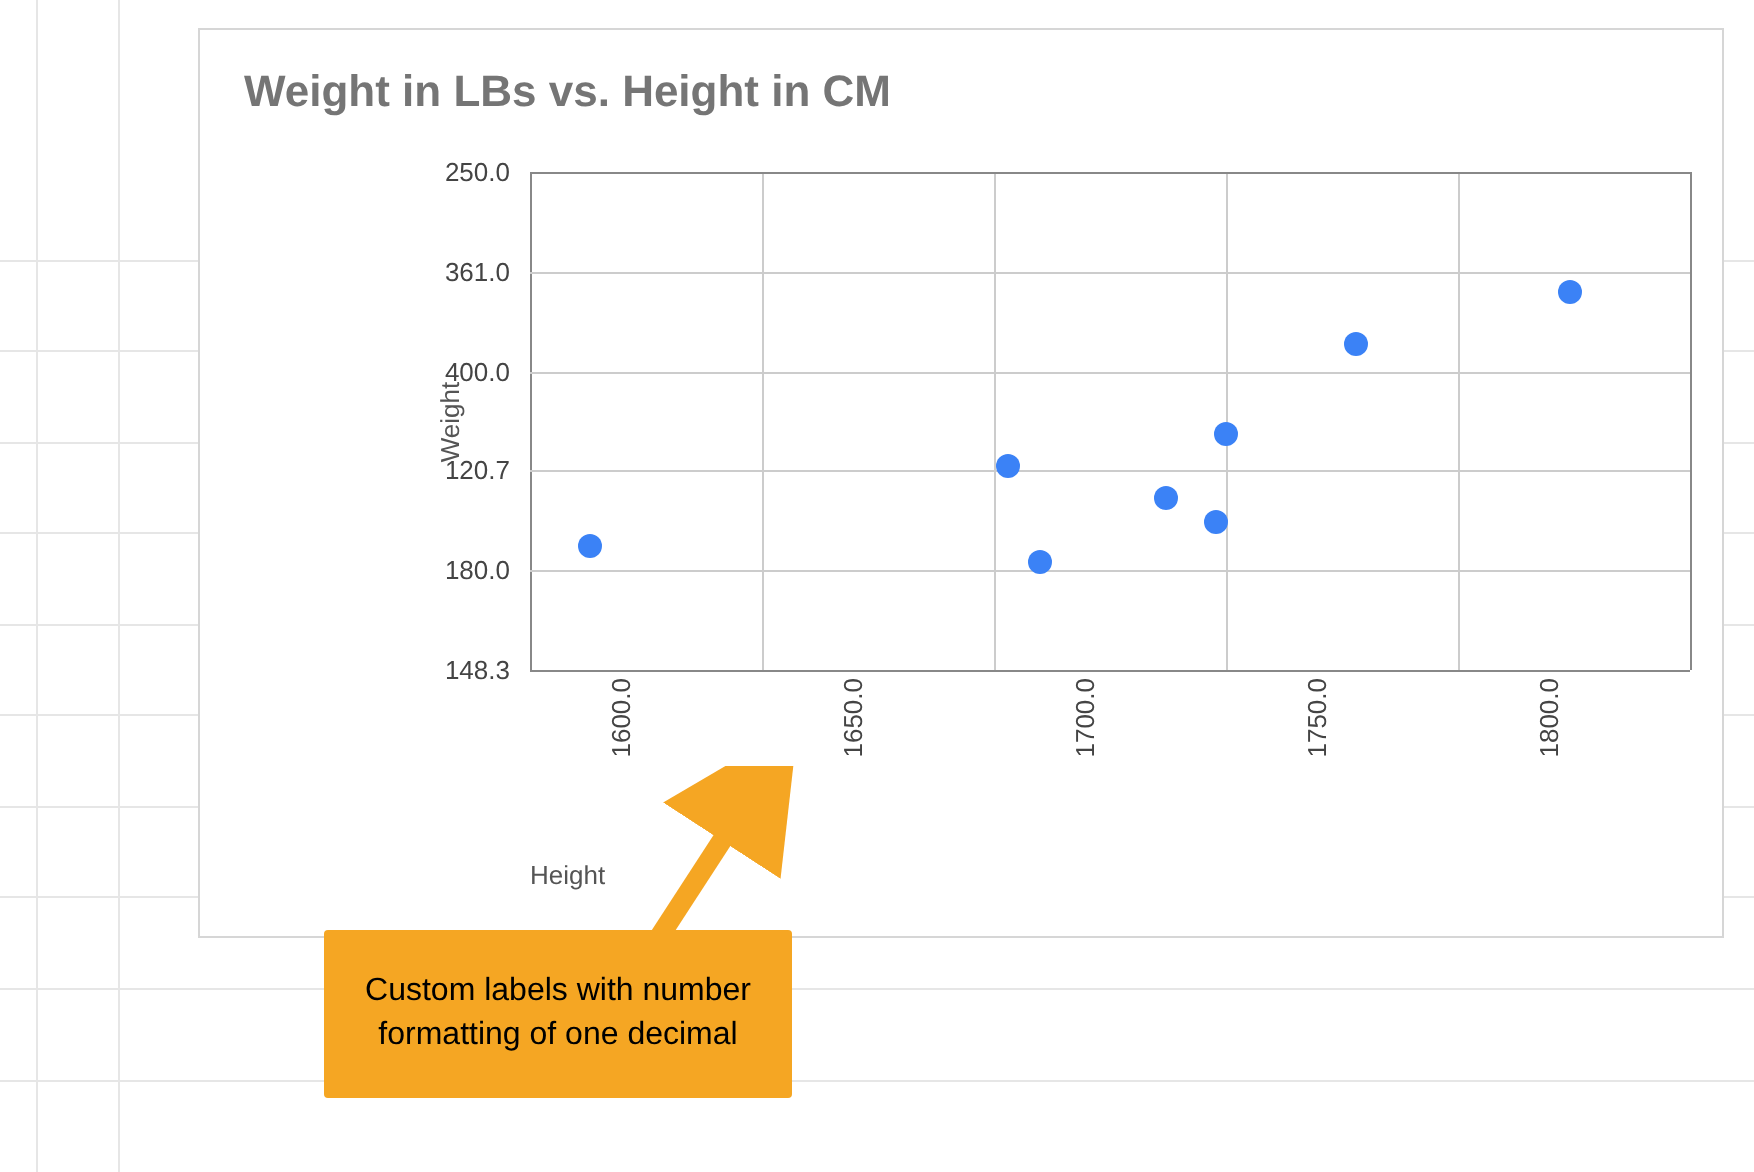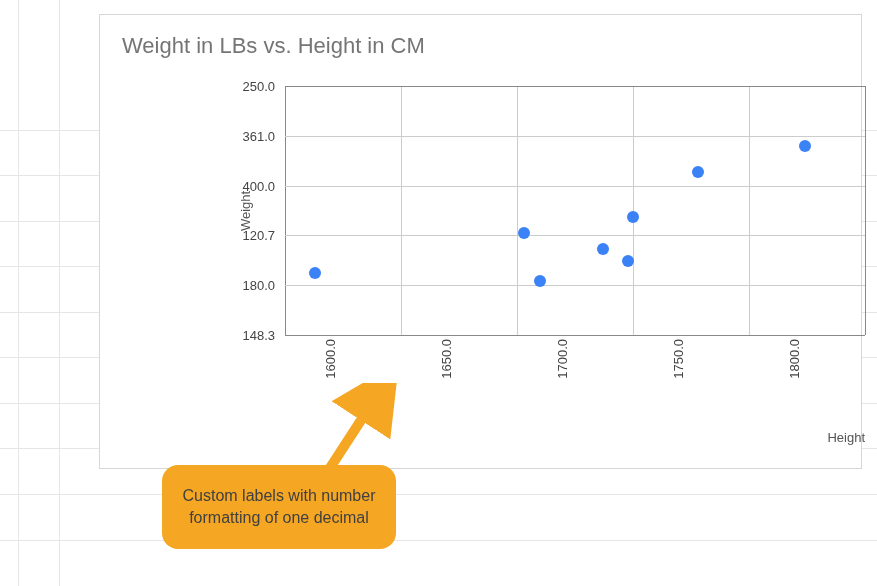--- a/index.html
+++ b/index.html
@@ -36,29 +36,28 @@
     height: 455px;
     background: #fff;
     border: 1px solid #d6d6d6;
   }
   .chart-title {
     position: absolute;
     left: 22px;
     top: 18px;
     font-size: 22px;
     color: #757575;
-    font-weight: 400;
+    font-weight: 700;
   }
   .plot-area {
     position: absolute;
     left: 165px;
     top: 71px;
     width: 580px;
     height: 249px;
-    margin-left: 20px;
   }
   .plot-gridline-v {
     position: absolute;
     top: 0; bottom: 0;
     width: 1px;
     background: #ccc;
   }
   .plot-gridline-v.edge { background: #888; }
   .plot-gridline-h {
     position: absolute;
@@ -88,41 +87,41 @@
     position: absolute;
     left: -60px;
     top: 50%;
     transform: translateY(-50%) rotate(-90deg);
     font-size: 13px;
     color: #555;
   }
   .x-axis-label {
     position: absolute;
     width: 100%;
-    text-align: right;
+    text-align: left;
     font-size: 13px;
     color: #555;
     top: 344px;
   }
   .data-point {
     position: absolute;
     width: 12px;
     height: 12px;
     border-radius: 50%;
     transform: translate(-50%, -50%);
   }
   .callout-box {
     position: absolute;
     left: 162px;
     top: 465px;
     width: 234px;
     height: 84px;
     background: #f5a623;
-    border-radius: 16px;
-    color: #404040;
+    border-radius: 2px;
+    color: #000000;
     font-size: 16px;
     display: flex;
     align-items: center;
     justify-content: center;
     text-align: center;
     padding: 8px 20px;
     line-height: 1.35;
   }
   .callout-arrow {
     position: absolute;

